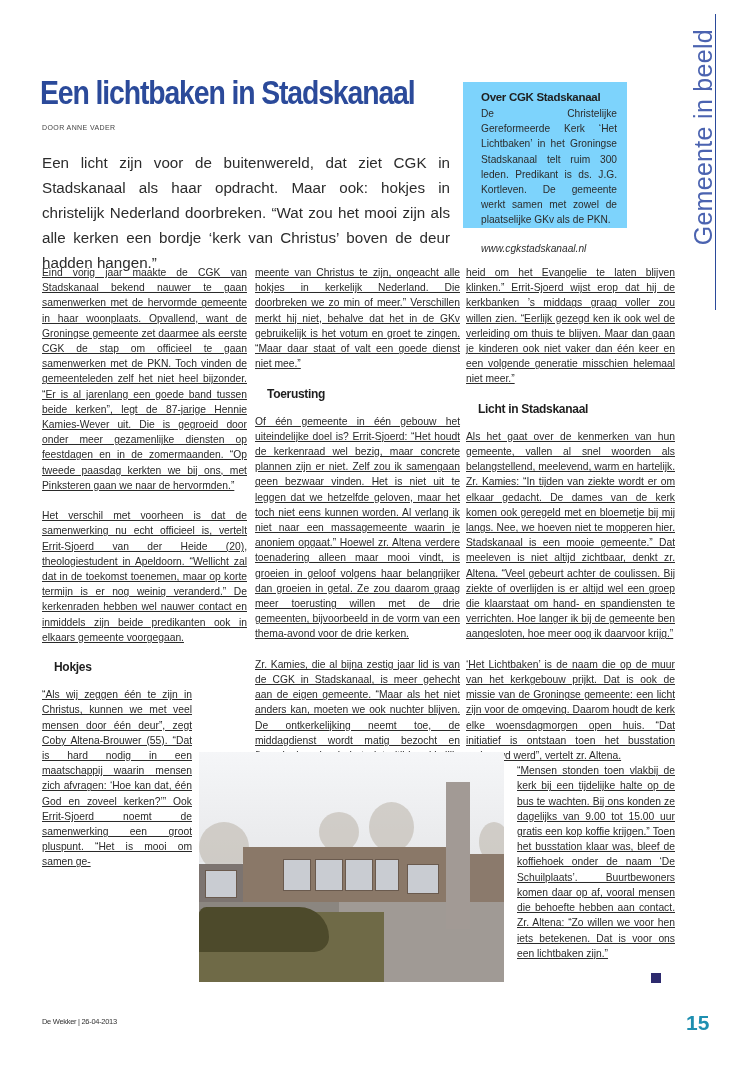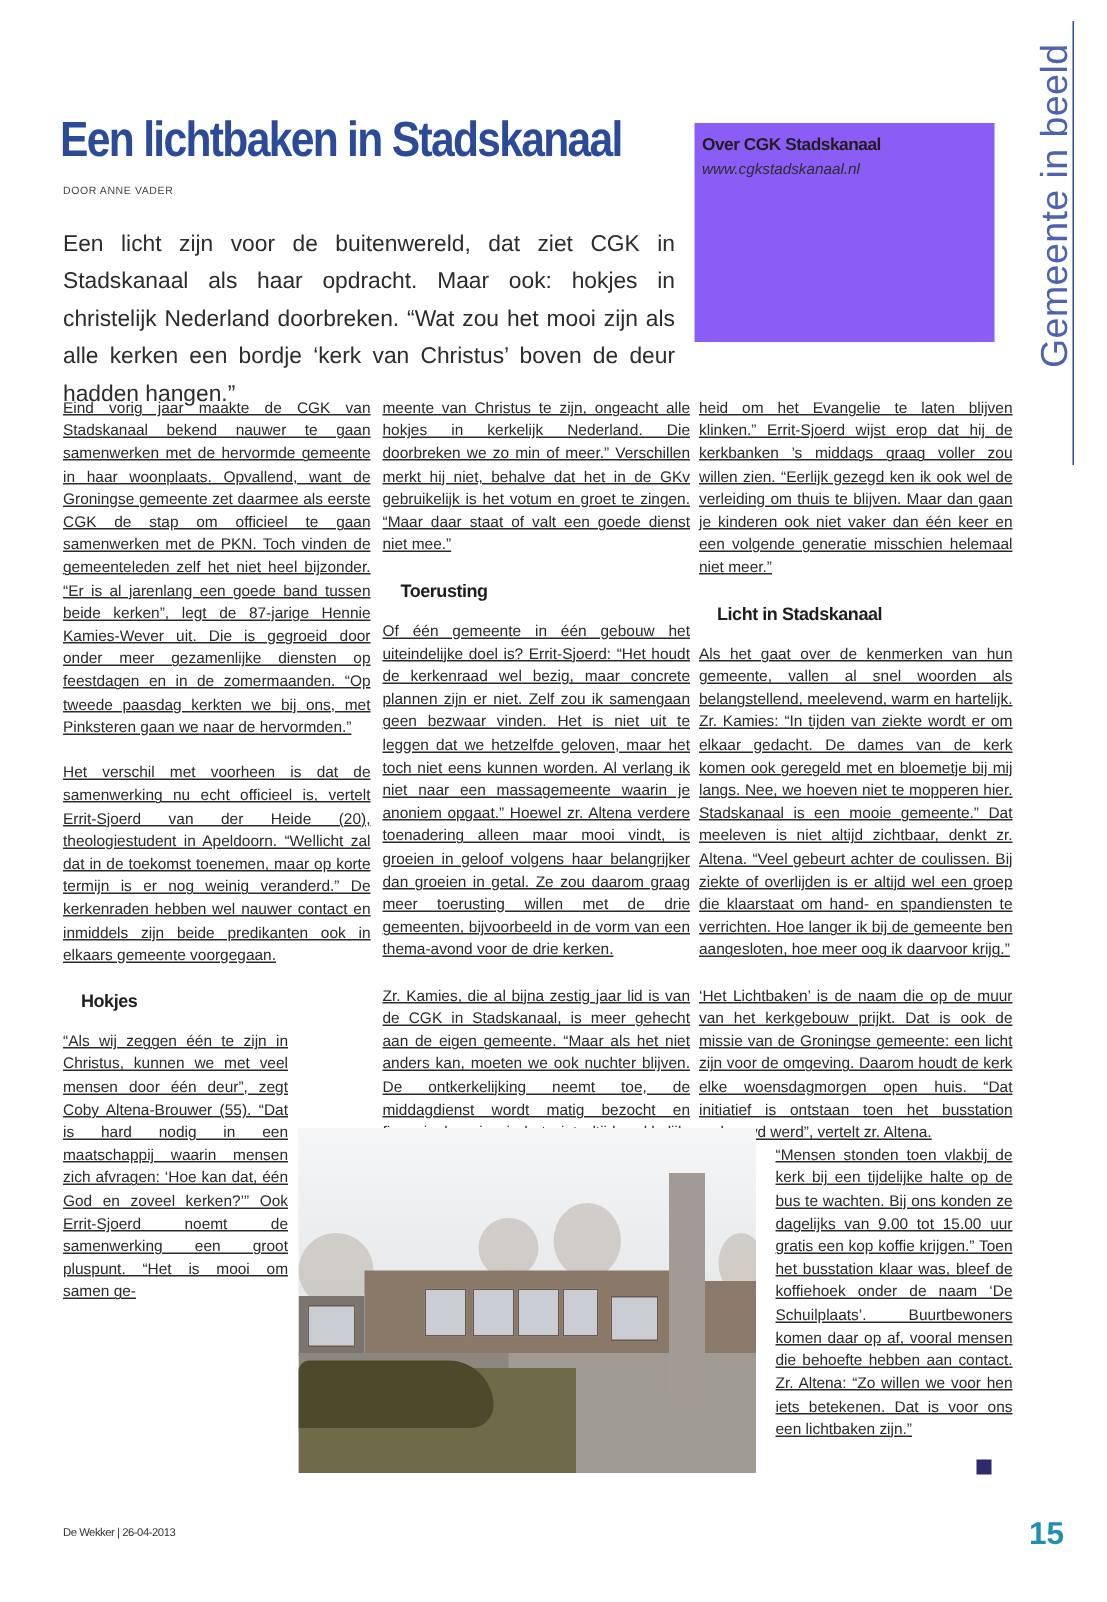--- a/index.html
+++ b/index.html
@@ -9,26 +9,26 @@
   .title { position: absolute; left: 40px; top: 74px; margin: 0;
            font-family: "Liberation Sans", sans-serif; font-weight: bold;
            font-size: 33px; letter-spacing: -1.3px; color: #2b4a9a;
            transform: scaleX(0.86); transform-origin: left top; white-space: nowrap; }
   .byline { position: absolute; left: 42px; top: 124px; font-size: 7px;
             letter-spacing: 0.4px; color: #444; text-transform: uppercase; }
 
   .intro { position: absolute; left: 42px; top: 150px; width: 408px; margin: 0;
            font-size: 15.2px; line-height: 25px; color: #2c2c2c; text-align: justify; }
 
-  .sidebar { position: absolute; left: 463px; top: 82px; width: 200px; height: 146px;
-             background: #8b5cf6; box-sizing: border-box; padding: 9px 10px 0 5px; }
+  .sidebar { position: absolute; left: 463px; top: 82px; width: 164px; height: 146px;
+             background: #7dd3fc; box-sizing: border-box; padding: 9px 10px 0 18px; }
   .sidebar h3 { margin: 0 0 3px 0; font-size: 11.5px; font-weight: bold; color: #1e1e1e;
                 letter-spacing: -0.3px; }
   .sidebar p { margin: 0; font-size: 10.2px; line-height: 15.2px; text-align: justify; color: #2c2c2c; }
-  .sidebar .url { margin-top: 1px; font-style: italic; }
+  .sidebar .url { margin-top: 13px; font-style: italic; }
 
   .section-tab { position: absolute; left: 692px; top: 14px; width: 30px; height: 296px; }
   .section-tab .rule { position: absolute; left: 23px; top: 0; width: 1px; height: 296px; background: #2b4a9a; }
   .section-tab .label { position: absolute; left: -118px; top: 130px; width: 260px; height: 30px;
                         transform: rotate(-90deg); font-size: 25px; color: #4b63b0;
                         font-weight: normal; text-align: right; white-space: nowrap; letter-spacing: 0.3px;}
 
   .col { position: absolute; top: 265px; width: 205px; font-size: 10.3px; line-height: 15.2px;
          color: #2a2a2a; }
   .col p { margin: 0 0 15.2px 0; text-align: justify; text-decoration: underline; }
@@ -63,20 +63,21 @@
 </style>
 </head>
 <body>
 
 <h1 class="title">Een lichtbaken in Stadskanaal</h1>
 <div class="byline">door Anne Vader</div>
 <p class="intro">Een licht zijn voor de buitenwereld, dat ziet CGK in Stadskanaal als haar opdracht. Maar ook: hokjes in christelijk Nederland doorbreken. “Wat zou het mooi zijn als alle kerken een bordje ‘kerk van Christus’ boven de deur hadden hangen.”</p>
 
 <aside class="sidebar">
   <h3>Over CGK Stadskanaal</h3>
+  <p>De Christelijke Gereformeerde Kerk ‘Het Lichtbaken’ in het Groningse Stadskanaal telt ruim 300 leden. Predikant is ds. J.G. Kortleven. De gemeente werkt samen met zowel de plaatselijke GKv als de PKN.</p>
   <p class="url">www.cgkstadskanaal.nl</p>
 </aside>
 
 <div class="section-tab">
   <div class="rule"></div>
   <div class="label">Gemeente in beeld</div>
 </div>
 
 <div class="col col1">
   <p>Eind vorig jaar maakte de CGK van Stadskanaal bekend nauwer te gaan samenwerken met de hervormde gemeente in haar woonplaats. Opvallend, want de Groningse gemeente zet daarmee als eerste CGK de stap om officieel te gaan samenwerken met de PKN. Toch vinden de gemeenteleden zelf het niet heel bijzonder. “Er is al jarenlang een goede band tussen beide kerken”, legt de 87-jarige Hennie Kamies-Wever uit. Die is gegroeid door onder meer gezamenlijke diensten op feestdagen en in de zomermaanden. “Op tweede paasdag kerkten we bij ons, met Pinksteren gaan we naar de hervormden.”</p>

